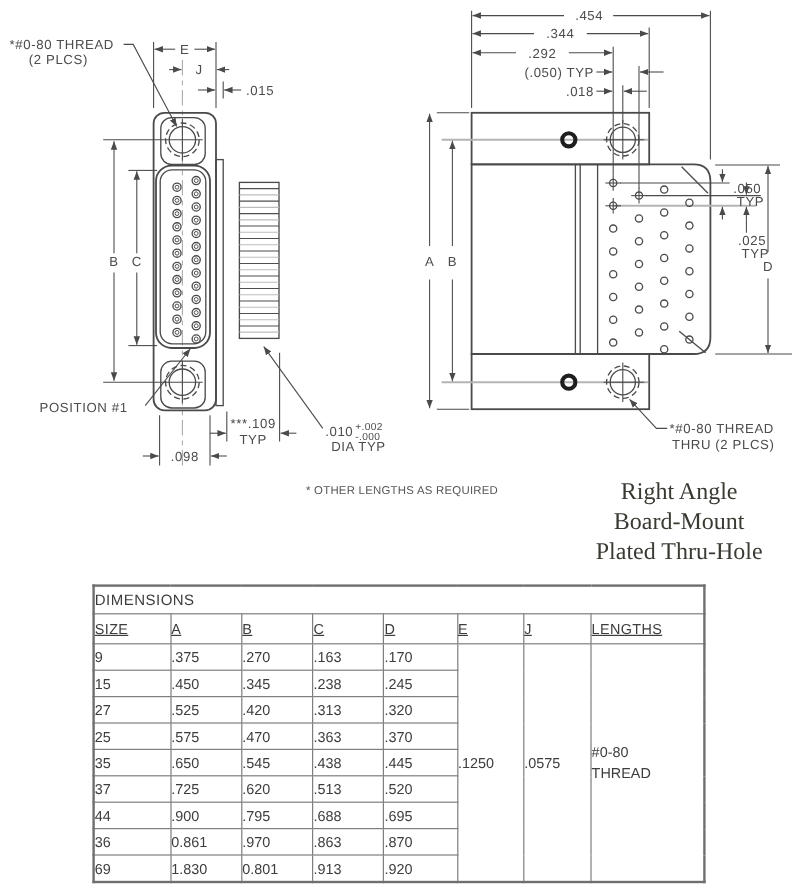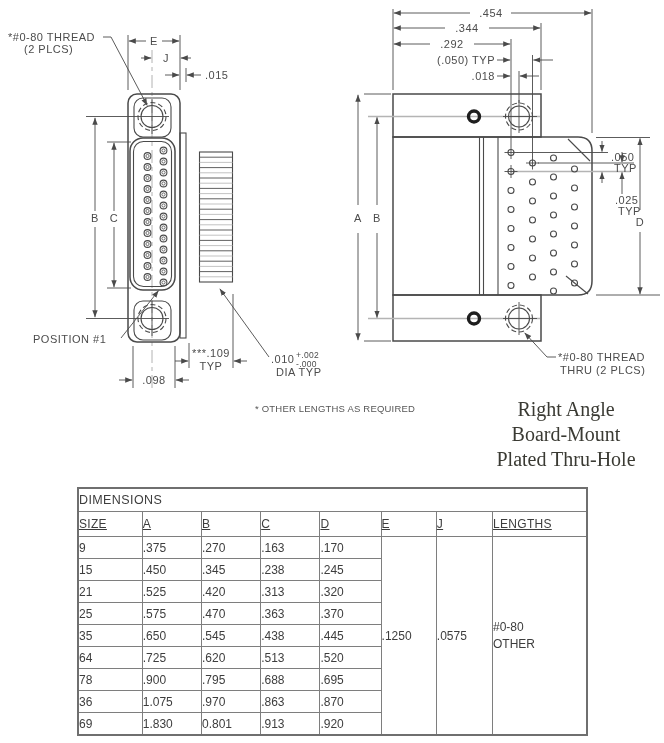--- a/index.html
+++ b/index.html
@@ -401,69 +401,69 @@
       <td>9</td>
       <td>.375</td>
       <td>.270</td>
       <td>.163</td>
       <td>.170</td>
       <td rowspan="9">.1250</td>
       <td rowspan="9">.0575</td>
       <td rowspan="9">
         <div class="hw">
           <div>#0-80</div>
-          <div>OTHER</div>
+          <div>THREAD</div>
         </div>
       </td>
     </tr>
     <tr>
       <td>15</td>
       <td>.450</td>
       <td>.345</td>
       <td>.238</td>
       <td>.245</td>
     </tr>
     <tr>
-      <td>21</td>
+      <td>27</td>
       <td>.525</td>
       <td>.420</td>
       <td>.313</td>
       <td>.320</td>
     </tr>
     <tr>
       <td>25</td>
       <td>.575</td>
       <td>.470</td>
       <td>.363</td>
       <td>.370</td>
     </tr>
     <tr>
       <td>35</td>
       <td>.650</td>
       <td>.545</td>
       <td>.438</td>
       <td>.445</td>
     </tr>
     <tr>
-      <td>64</td>
+      <td>37</td>
       <td>.725</td>
       <td>.620</td>
       <td>.513</td>
       <td>.520</td>
     </tr>
     <tr>
-      <td>78</td>
+      <td>44</td>
       <td>.900</td>
       <td>.795</td>
       <td>.688</td>
       <td>.695</td>
     </tr>
     <tr>
       <td>36</td>
-      <td>1.075</td>
+      <td>0.861</td>
       <td>.970</td>
       <td>.863</td>
       <td>.870</td>
     </tr>
     <tr>
       <td>69</td>
       <td>1.830</td>
       <td>0.801</td>
       <td>.913</td>
       <td>.920</td>

